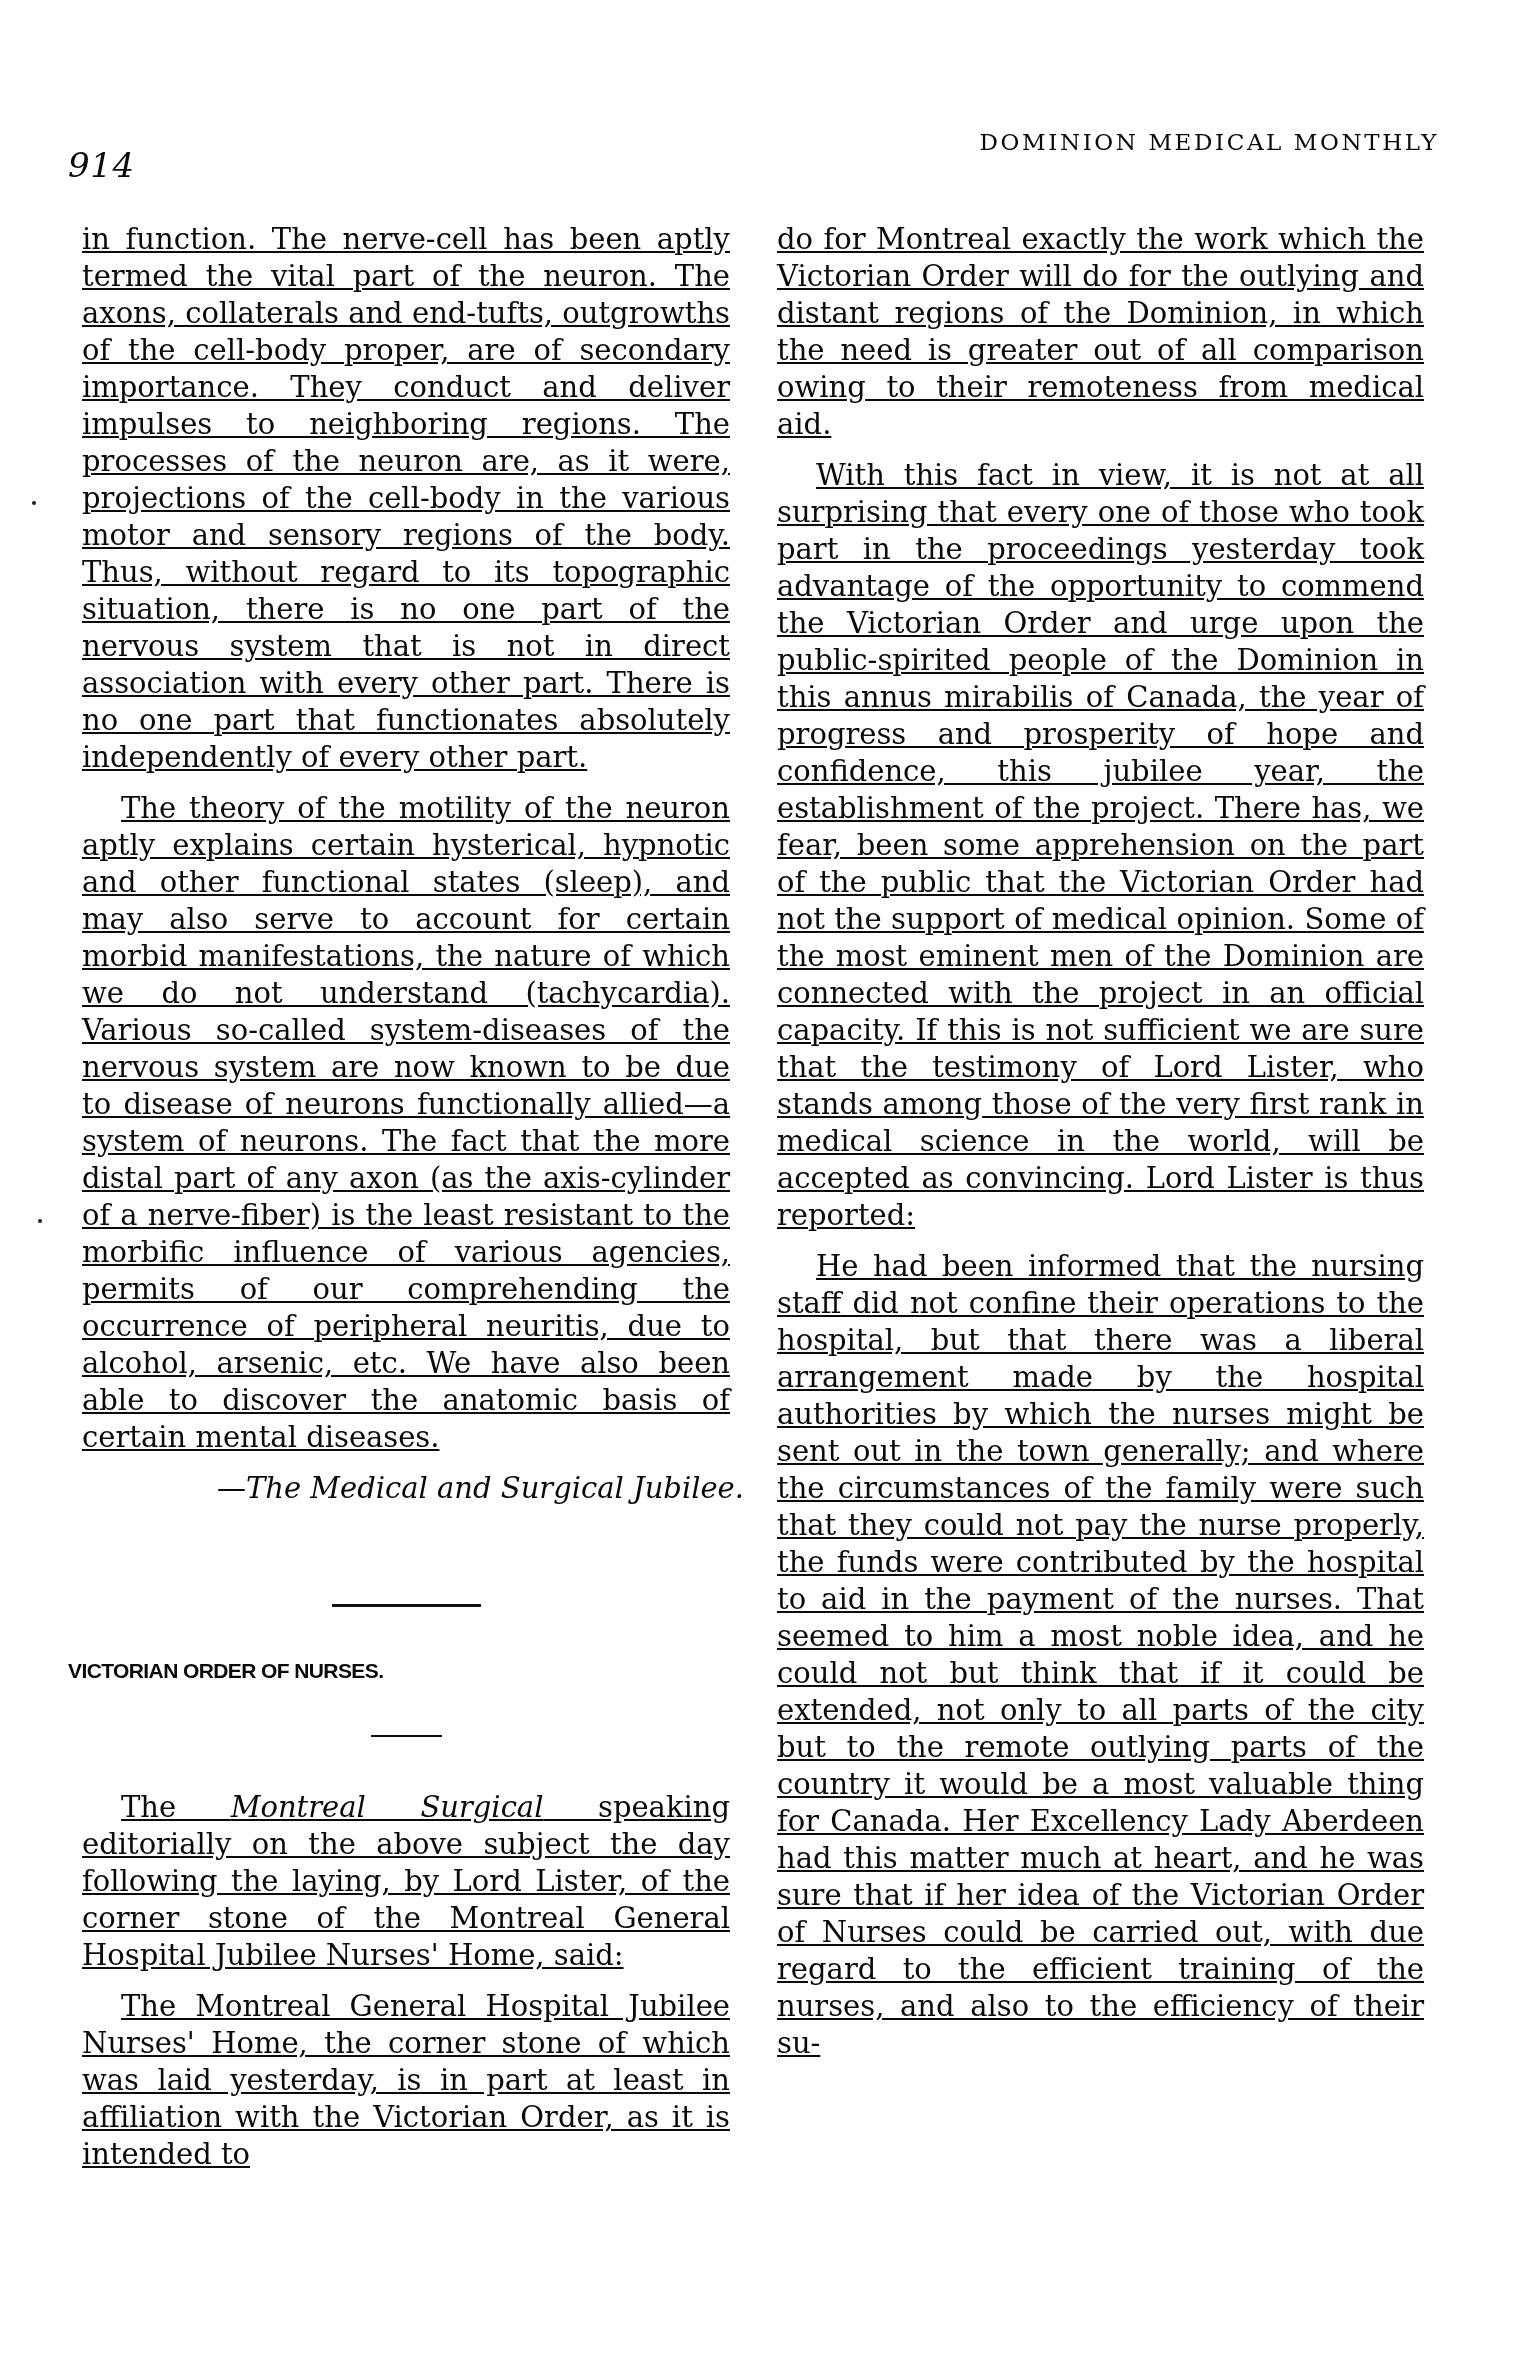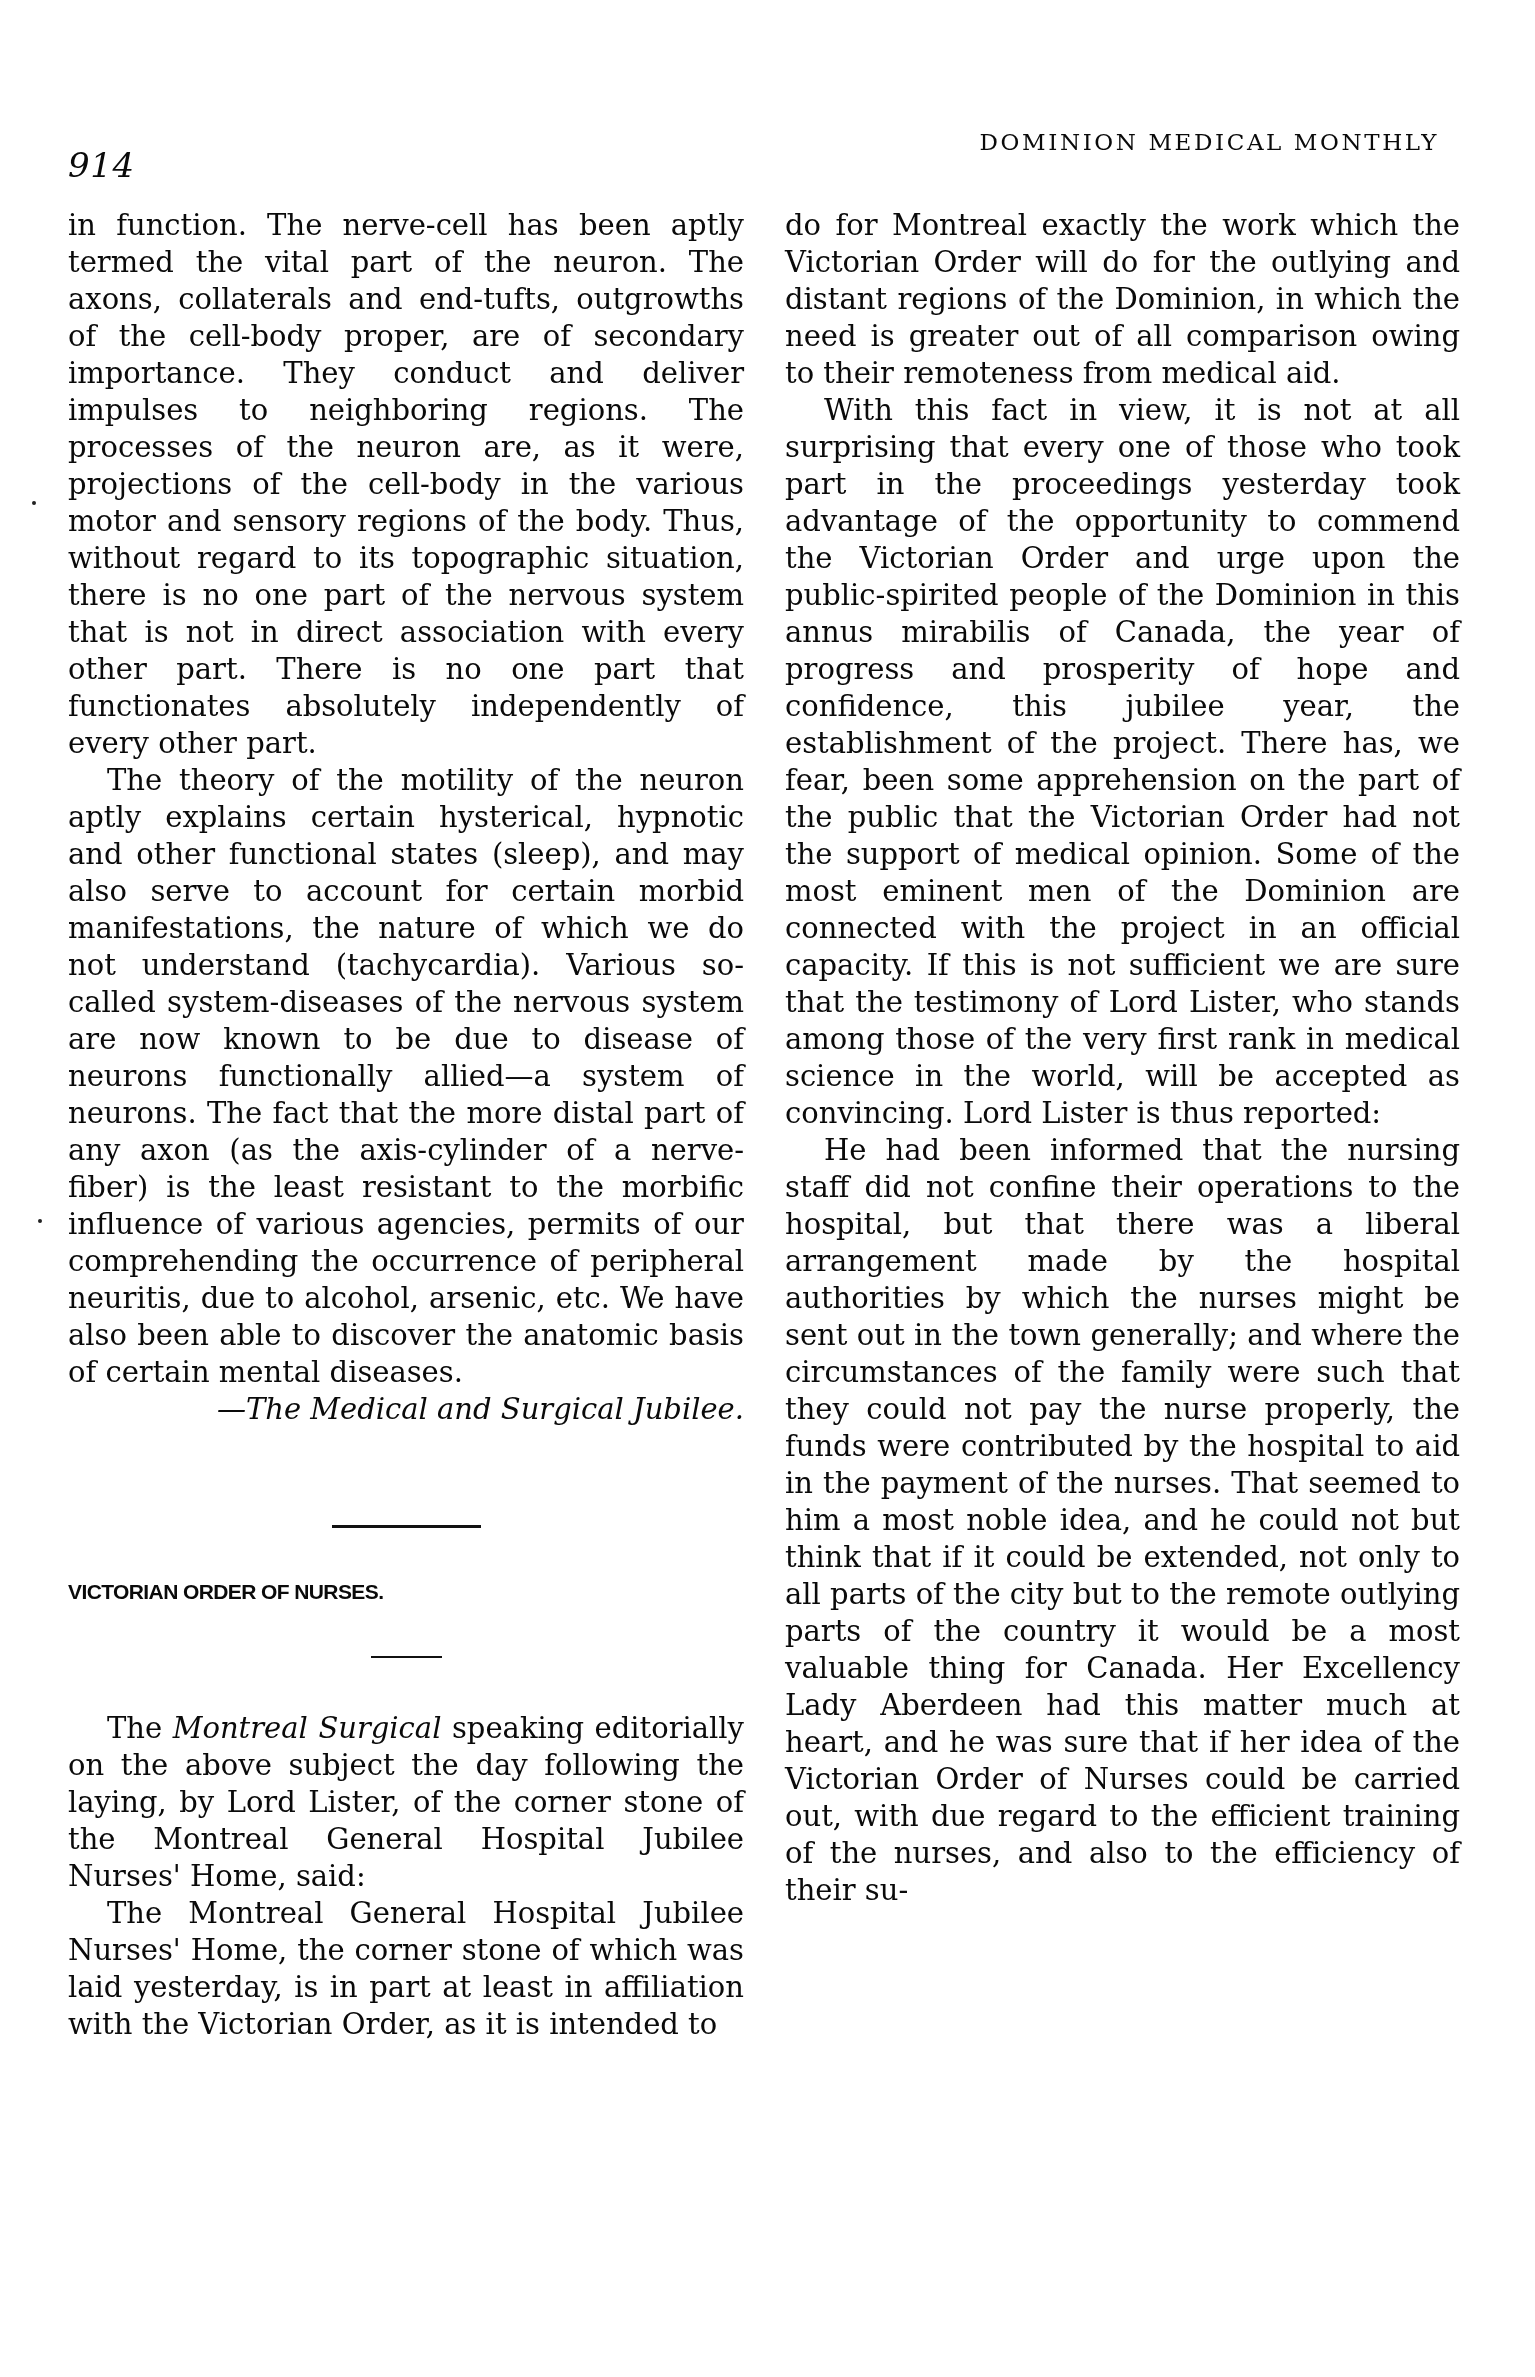--- a/index.html
+++ b/index.html
@@ -18,22 +18,22 @@
   .journal-title {
     position: absolute; left: 0; right: 0; top: 0; text-align: right;
     font-size: 23px; letter-spacing: 2.6px;
   }
   .column {
     position: absolute; top: 207px;
     font-size: 29px; line-height: 37px;
     text-align: justify; hyphens: none;
   }
   .col-left  { left: 68px;  width: 676px; }
-  .col-right { left: 785px; width: 675px; }
-  .para { margin: 0; }
+  .col-right { left: 763px; width: 675px; }
+  .para { margin: 14px; text-decoration: underline; }
   .indent { text-indent: 39px; }
   .cite { text-align: right; font-style: italic; margin: 0; }
   .rule {
     height: 2.6px; background: #111; margin: 0 auto;
   }
   .rule-long { width: 149px; margin-top: 97px; }
   .rule-short { width: 71px; margin-top: 45px; }
   .section-heading {
     font-family: "Liberation Sans", "DejaVu Sans", sans-serif;
     font-weight: bold; font-size: 21px; letter-spacing: -0.6px;

